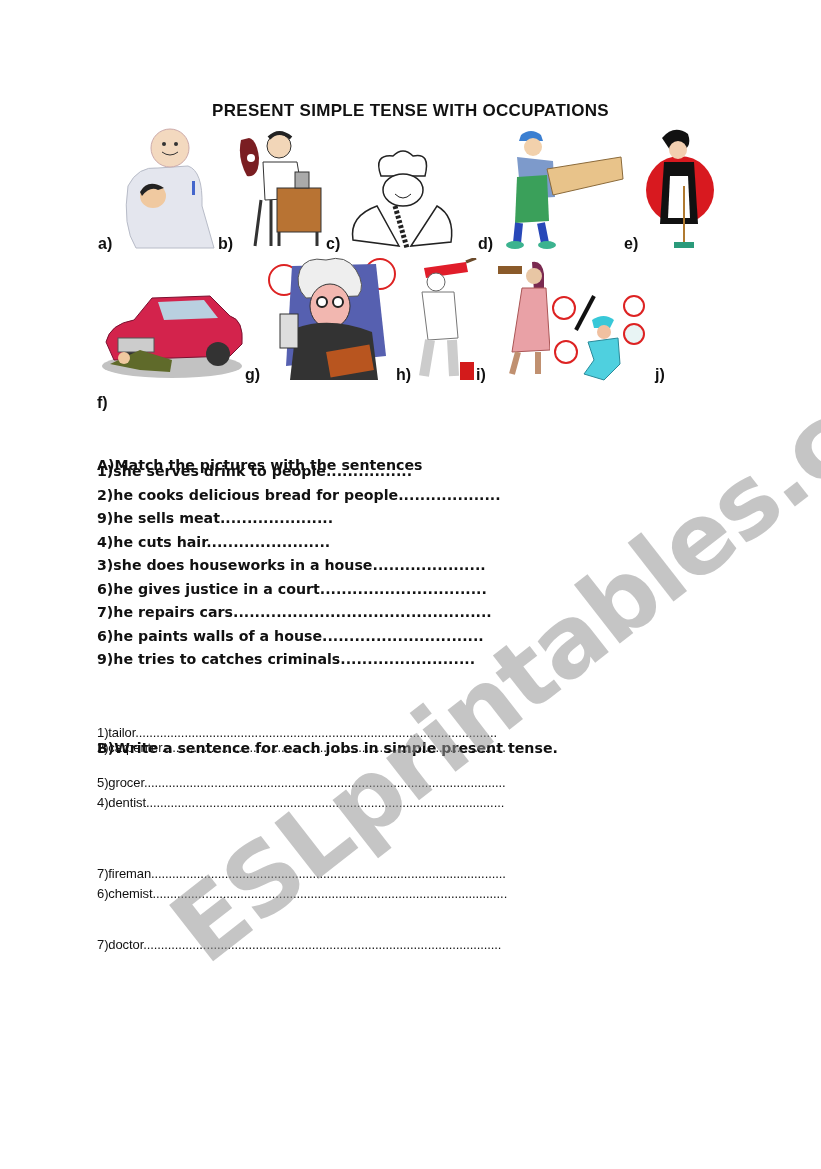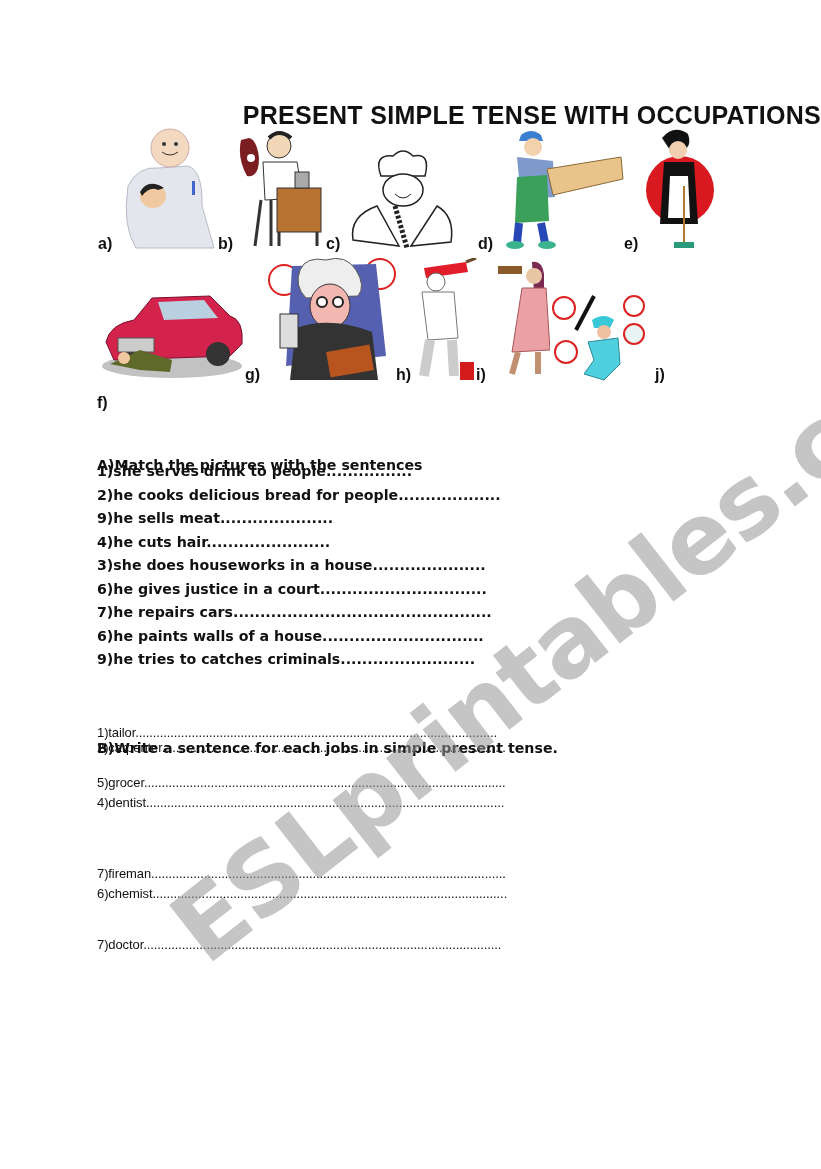--- a/index.html
+++ b/index.html
@@ -1,20 +1,20 @@
 <!DOCTYPE html>
 <html><head>
 <meta charset="utf-8">
 <style>
   html, body { margin: 0; padding: 0; background: #ffffff; }
   body { width: 821px; height: 1169px; position: relative; overflow: hidden;
          font-family: "DejaVu Sans", "Liberation Sans", sans-serif; color: #111; }
   .page { position: absolute; left: 0; top: 0; width: 821px; height: 1169px; }
-  .title { position: absolute; top: 101px; left: 0; width: 821px; text-align: right;
-           font-family: "Liberation Sans", sans-serif; font-weight: bold; font-size: 25px;
+  .title { position: absolute; top: 101px; left: 0; width: 821px; text-align: center;
+           font-family: "Liberation Sans", sans-serif; font-weight: bold; font-size: 17px;
            letter-spacing: 0.3px; }
   .pic { position: absolute; }
   .lbl { position: absolute; font-family: "Liberation Sans", sans-serif; font-weight: bold;
          font-size: 16px; }
   .sec-head { position: absolute; left: 97px; font-weight: bold; font-size: 14.2px; white-space: nowrap; margin-top: 39px; }
   .line { position: absolute; left: 97px; font-weight: bold; font-size: 14.2px; white-space: nowrap; margin-top: 21px; }
   .lineB { position: absolute; left: 97px; font-family: "Liberation Sans", sans-serif;
            font-weight: normal; font-size: 13px; white-space: nowrap; letter-spacing: -0.1px; }
   .watermark { position: absolute; left: 70px; top: 560px; transform-origin: 0 0;
                transform: rotate(-38deg); font-family: "DejaVu Sans", sans-serif; font-weight: bold;

